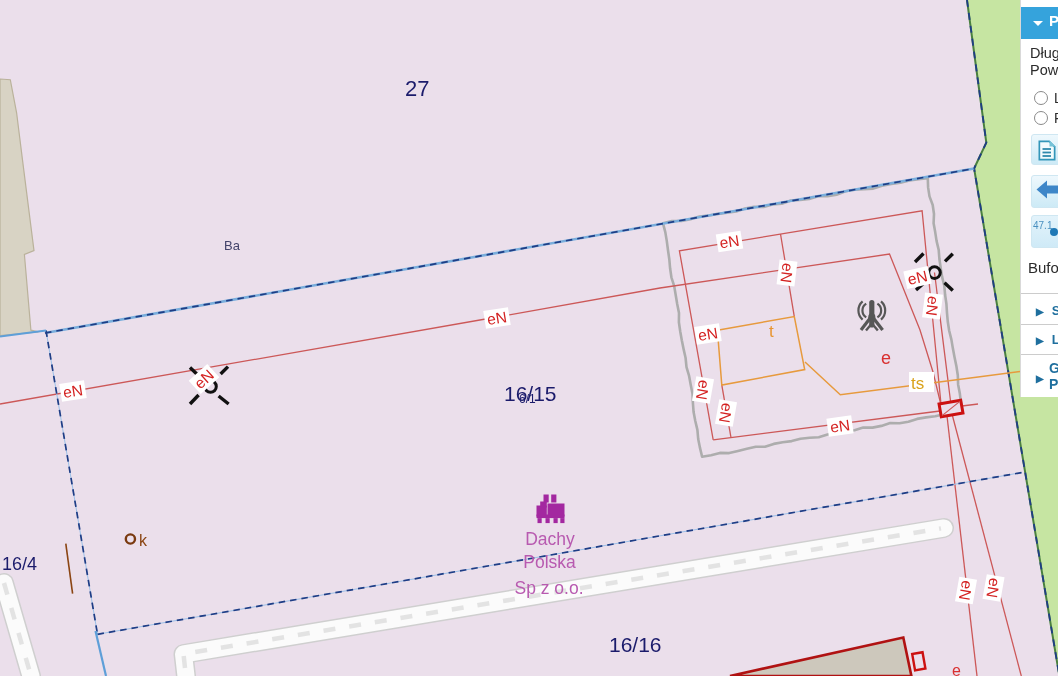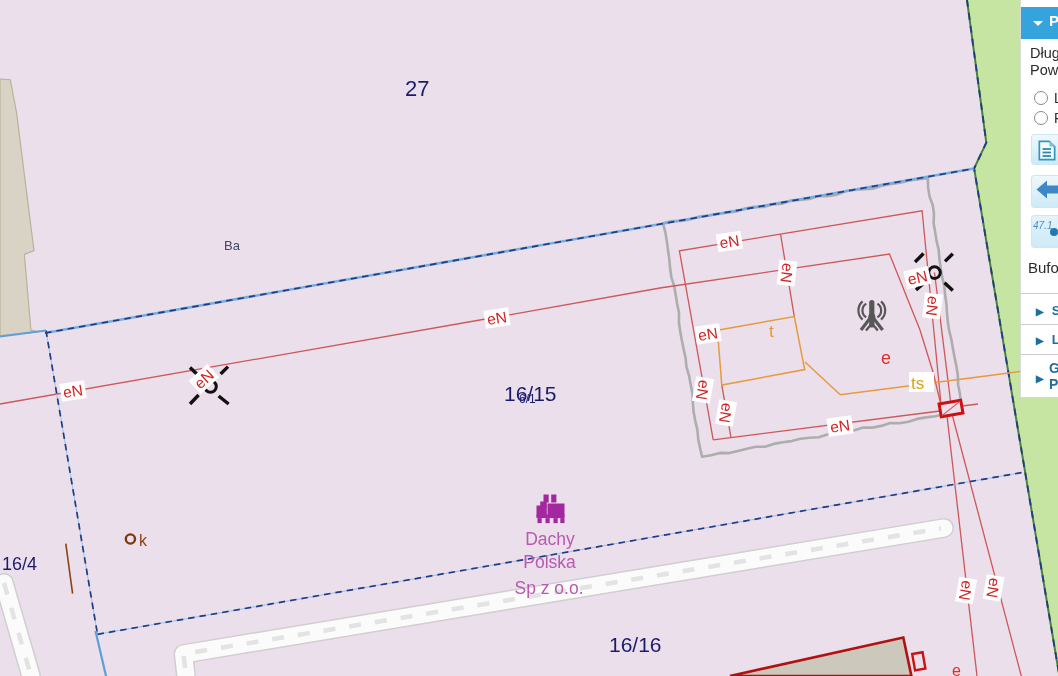--- a/index.html
+++ b/index.html
@@ -317,21 +317,21 @@
         <line x1="4.5" y1="12.5" x2="13" y2="12.5" stroke="#2e89ac" stroke-width="1.8"></line>
         <line x1="4.5" y1="16" x2="13" y2="16" stroke="#2e89ac" stroke-width="1.8"></line>
       </svg>
 
 <div class="ibox" style="top:175px;height:31px;"></div>
 <svg style="left:15px;top:180px;" width="26" height="19" viewBox="0 0 26 19">
         <path d="M11 0.5 L11 5.5 L26 5.5 L26 13.5 L11 13.5 L11 18.5 L0.5 9.5 Z" fill="#3e86c8"></path>
       </svg>
 
 <div class="ibox" style="top:215px;height:31px;background:linear-gradient(#e3f3fb,#cfeaf7);"></div>
-<div style="position:absolute;left:12px;top:220px;font-size:10px;color:#4a90c0;font-style:italic;">47.1</div>
+<div style="position:absolute;left:12px;top:220px;font-size:10px;color:#4a90c0;">47.1</div>
 <div style="position:absolute;left:29px;top:228px;width:8px;height:8px;border-radius:50%;background:#1f78b5;"></div>
 
 <div class="ptxt" style="left:7px;top:259px;font-size:15px;">Bufor</div>
 
 <div class="psep" style="top:293px;"></div>
 
 <div class="pitem" style="left:15px;top:303px;"><span style="font-size:10px;">▶</span><span style="margin-left:8px;font-size:13px;">S</span></div>
 
 <div class="psep" style="top:323.5px;"></div>
 

